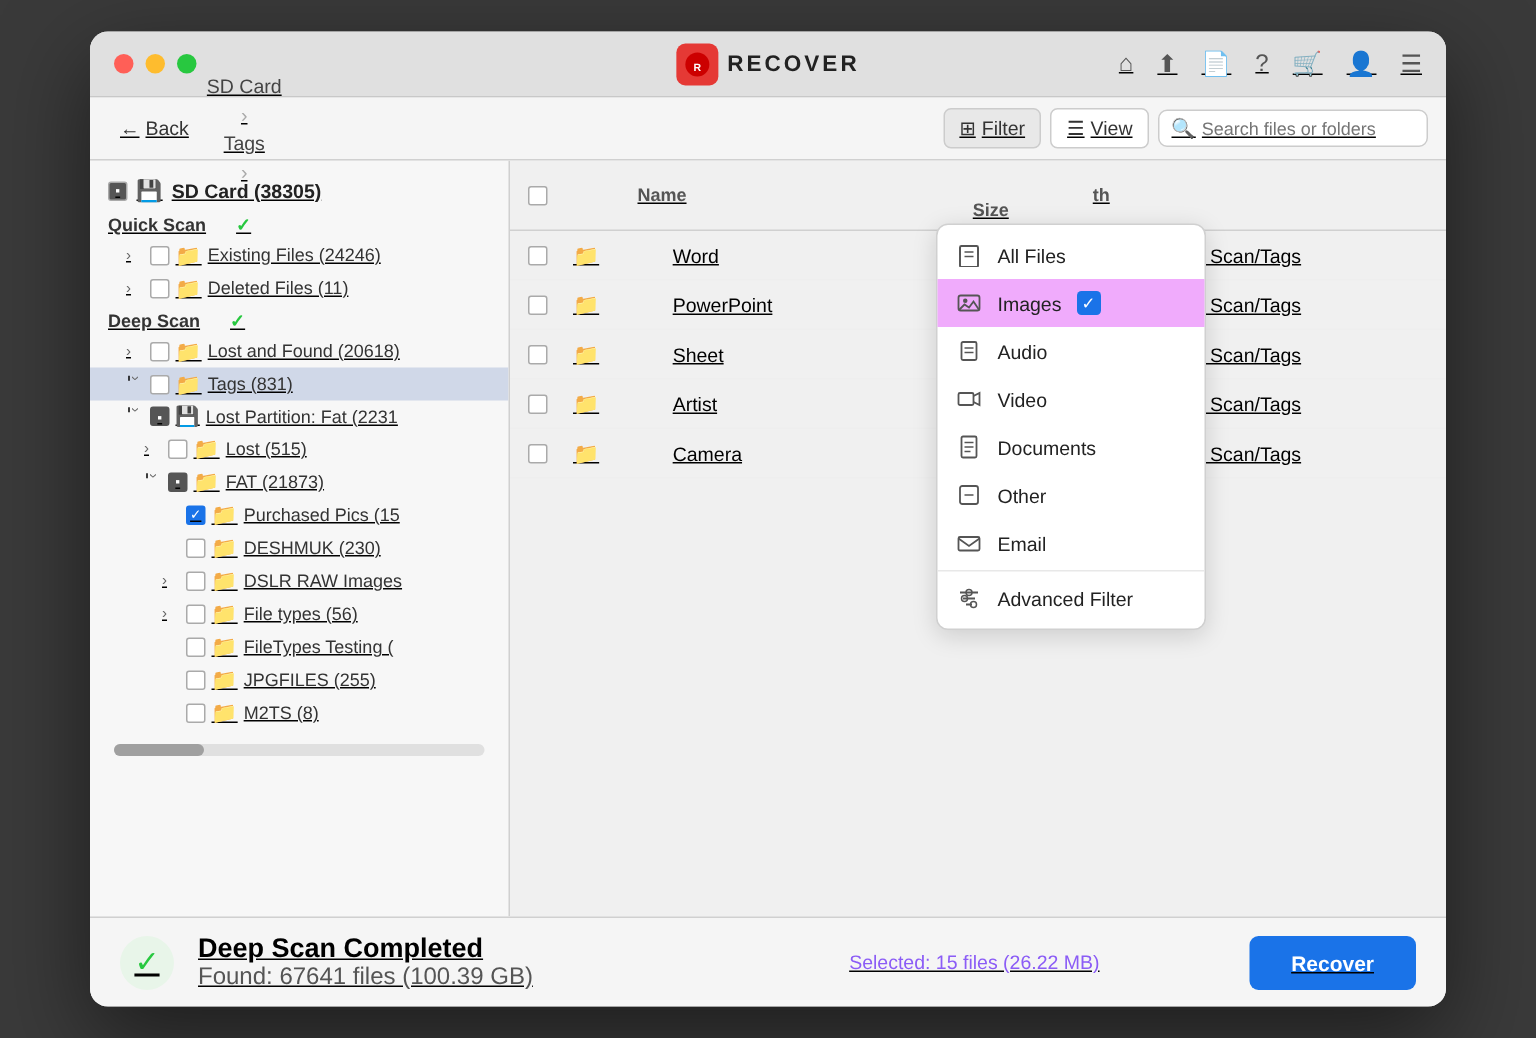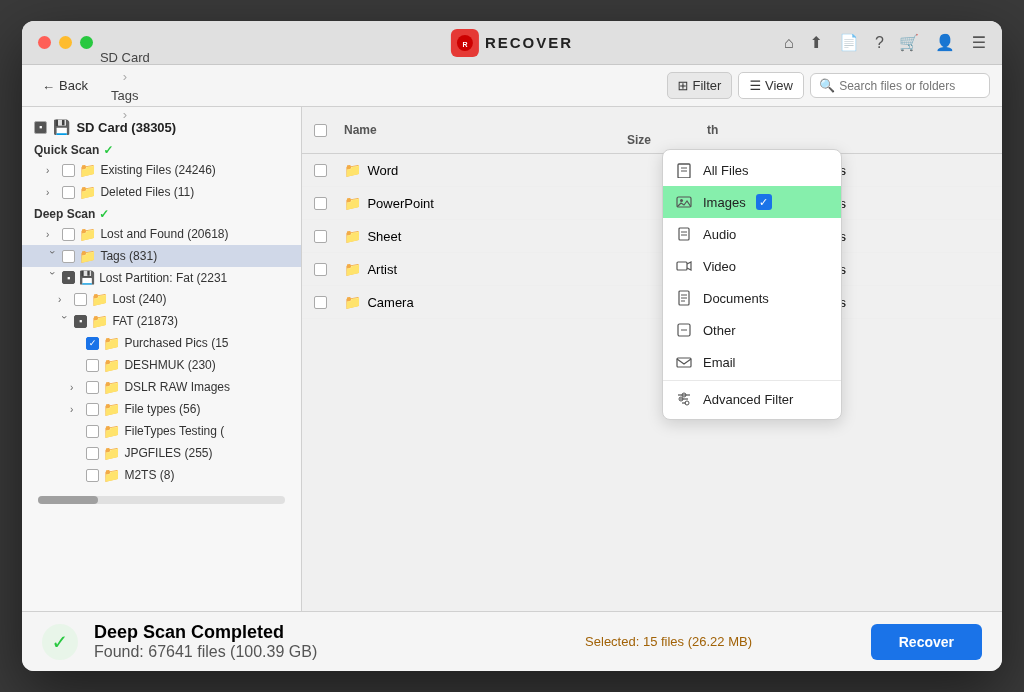--- a/index.html
+++ b/index.html
@@ -5,28 +5,29 @@
     * { box-sizing: border-box; margin: 0; padding: 0; }
     body {
       background: #3a3a3a;
       display: flex;
       justify-content: center;
       align-items: center;
       height: 100vh;
       font-family: -apple-system, BlinkMacSystemFont, 'Segoe UI', sans-serif;
     }
     .window {
-      width: 980px;
+      width: 904px;
       height: 650px;
       background: #f0f0f0;
       border-radius: 12px;
       overflow: hidden;
       display: flex;
       flex-direction: column;
       box-shadow: 0 20px 60px rgba(0,0,0,0.5);
+      text-decoration: underline;
     }
     .titlebar {
       background: #e0e0e0;
       height: 44px;
       display: flex;
       align-items: center;
       padding: 0 16px;
       border-bottom: 1px solid #c8c8c8;
       position: relative;
     }
@@ -170,21 +171,21 @@
       font-weight: 600;
       color: #222;
     }
     .section-label {
       font-size: 12px;
       font-weight: 600;
       color: #333;
       padding: 4px 12px 2px;
       display: flex;
       align-items: center;
-      gap: 4px;
+      gap: 20px;
     }
     .checkmark { color: #28c840; font-size: 12px; }
     .tree-item {
       display: flex;
       align-items: center;
       padding: 3px 8px 3px 16px;
       font-size: 12px;
       color: #333;
       cursor: pointer;
       gap: 4px;
@@ -224,21 +225,21 @@
       display: flex;
       align-items: center;
       padding: 6px 12px;
       border-bottom: 1px solid #d0d0d0;
       background: #f0f0f0;
       font-size: 12px;
       color: #555;
       font-weight: 600;
     }
     .col-check { width: 30px; flex-shrink: 0; }
-    .col-name { flex: 1; }
+    .col-name { flex: 1; margin-left: 43px; }
     .col-size { width: 80px; flex-shrink: 0; margin-top: 20px; }
     .col-path { flex: 1; }
     .file-list {
       flex: 1;
       overflow-y: auto;
     }
     .file-row {
       display: flex;
       align-items: center;
       padding: 6px 12px;
@@ -265,21 +266,21 @@
       display: flex;
       align-items: center;
       justify-content: center;
       color: #28c840;
       font-size: 18px;
       flex-shrink: 0;
     }
     .status-text { flex: 1; }
     .status-text .line1 { font-size: 18px; font-weight: 600; color: #000000; }
     .status-text .line2 { font-size: 16px; color: #555; }
-    .status-selected { font-size: 13px; color: #a16207; flex: 1; text-align: center; }
+    .status-selected { font-size: 13px; color: #8b5cf6; flex: 1; text-align: center; }
     .recover-btn {
       background: #1a73e8;
       color: white;
       border: none;
       border-radius: 6px;
       padding: 10px 28px;
       font-size: 14px;
       font-weight: 600;
       cursor: pointer;
     }
@@ -300,21 +301,21 @@
     }
     .dropdown-item {
       display: flex;
       align-items: center;
       padding: 7px 12px;
       font-size: 13px;
       color: #222;
       cursor: pointer;
       gap: 10px;
     }
-    .dropdown-item.selected { background: #86efac; }
+    .dropdown-item.selected { background: #f0abfc; }
     .dropdown-item .di-icon {
       width: 18px;
       height: 18px;
       display: flex;
       align-items: center;
       justify-content: center;
       color: #555;
       font-size: 14px;
       flex-shrink: 0;
     }
@@ -442,21 +443,21 @@
       <div class="tree-item indent1">
         <span class="expander" style="transform:rotate(90deg);display:inline-block;">›</span>
         <div class="cb partial" style="background:#555;color:white;font-size:9px;border-color:#555;">▪</div>
         <span style="font-size:13px;">💾</span>
         <span>Lost Partition: Fat (2231</span>
       </div>
       <div class="tree-item indent2">
         <span class="expander">›</span>
         <div class="cb"></div>
         <span class="folder-icon">📁</span>
-        <span>Lost (240)</span>
+        <span>Lost (515)</span>
       </div>
       <div class="tree-item indent2">
         <span class="expander" style="transform:rotate(90deg);display:inline-block;">›</span>
         <div class="cb partial" style="background:#555;color:white;font-size:9px;border-color:#555;">▪</div>
         <span class="folder-icon">📁</span>
         <span>FAT (21873)</span>
       </div>
       <div class="tree-item indent3">
         <span class="expander" style="opacity:0;">›</span>
         <div class="cb checked">✓</div>

